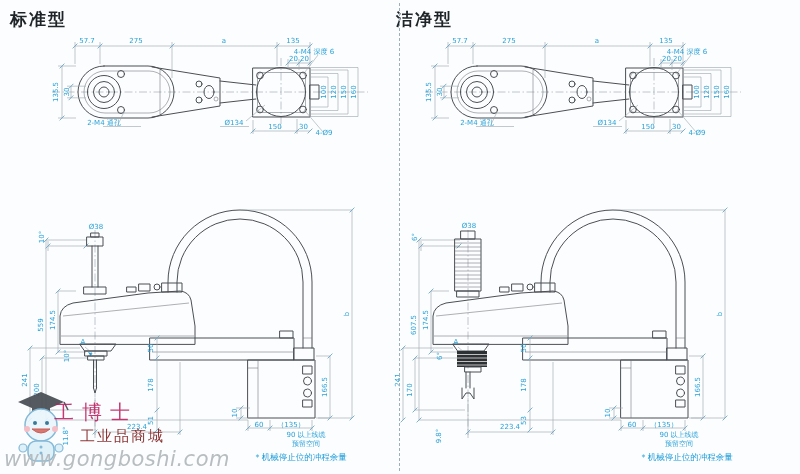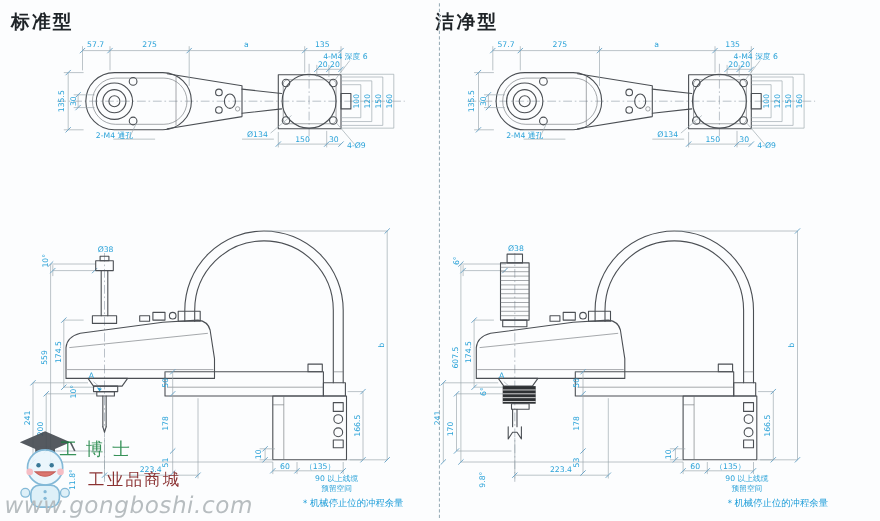--- a/index.html
+++ b/index.html
@@ -1,33 +1,33 @@
 <!DOCTYPE html>
 <html><head>
 <meta charset="utf-8">
 <style>
   html,body{margin:0;padding:0;background:#fff;font-family:"DejaVu Sans",sans-serif;}
   #stage{position:relative;width:800px;height:474px;background:#fcfdfe;overflow:hidden;}
   .panel{position:absolute;top:0;width:400px;height:392px;padding-left:44px;}
   .panel-title{position:absolute;left:10px;top:8px;font-size:17px;font-weight:bold;color:#1f2428;letter-spacing:2px;}
   svg.draw{position:absolute;left:0;top:0;}
-  .footnote{position:absolute;left:205px;top:452px;width:190px;text-align:center;font-size:8.5px;color:#1b9cd8;margin-left:20px;}
+  .footnote{position:absolute;left:205px;top:452px;width:190px;text-align:center;font-size:8.5px;color:#1b9cd8;}
   .divider{position:absolute;left:399px;top:3px;height:468px;border-left:1.6px dashed #9cb0ba;}
   
   .ln{fill:none;stroke:#4b4f54;stroke-width:1;stroke-linejoin:round;stroke-linecap:round;}
   .tn{fill:none;stroke:#6a6f75;stroke-width:.55;}
   .dm{fill:none;stroke:#9aa6ad;stroke-width:.6;}
   .cl{fill:none;stroke:#8e9aa5;stroke-width:.55;stroke-dasharray:8 2.5 1.5 2.5;}
   .tk{stroke:#6fa7c8;stroke-width:.9;fill:none;}
   .dkf{fill:#2e3134;stroke:none;}
   text.dt{font-size:7px;fill:#2aa2d8;font-family:"DejaVu Sans",sans-serif;text-anchor:middle;}
   .s6{font-size:6px;}.s5{font-size:5px;}.s65{font-size:6.5px;}.st{text-anchor:start;}
   
   .wm-url{position:absolute;left:4px;top:447px;font-size:21px;color:#b4babd;letter-spacing:.5px;opacity:.95;font-style:italic;}
-  .wm-brand{position:absolute;left:54px;top:399px;font-size:16px;color:#15803d;letter-spacing:8px;opacity:.85;}
+  .wm-brand{position:absolute;left:54px;top:399px;font-size:20px;color:#be185d;letter-spacing:8px;opacity:.85;}
   .wm-shop{position:absolute;left:80px;top:427px;font-size:15px;color:#7f1d1d;letter-spacing:2px;opacity:.9;}
   .wm-mascot{position:absolute;left:6px;top:386px;opacity:.92;}
 </style>
 </head>
 <body>
 
 <div id="stage">
 
 <svg width="0" height="0" style="position:absolute" aria-hidden="true">
 <defs>

